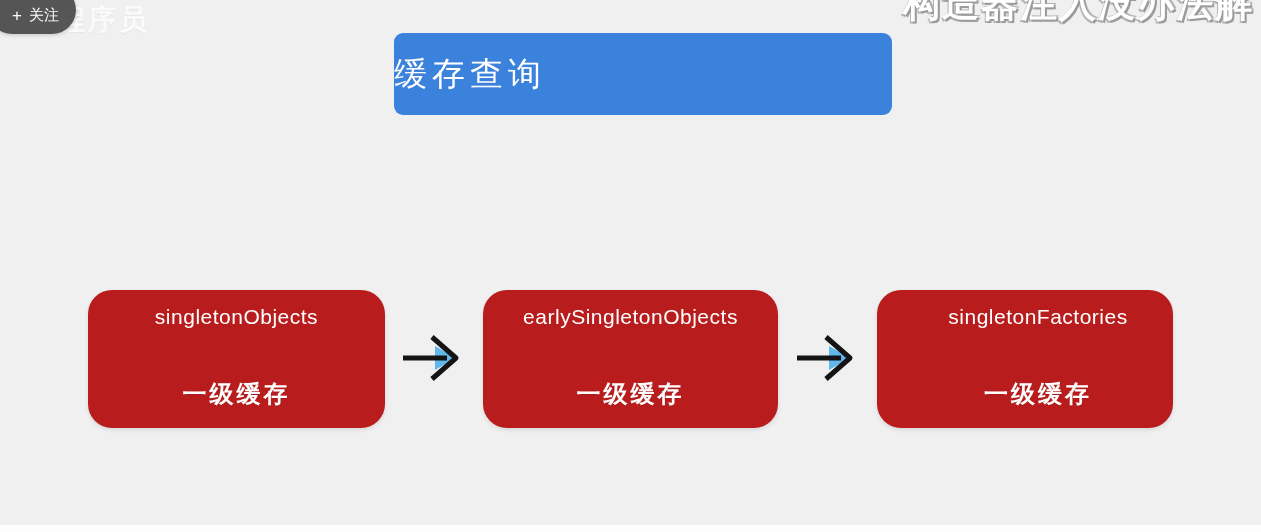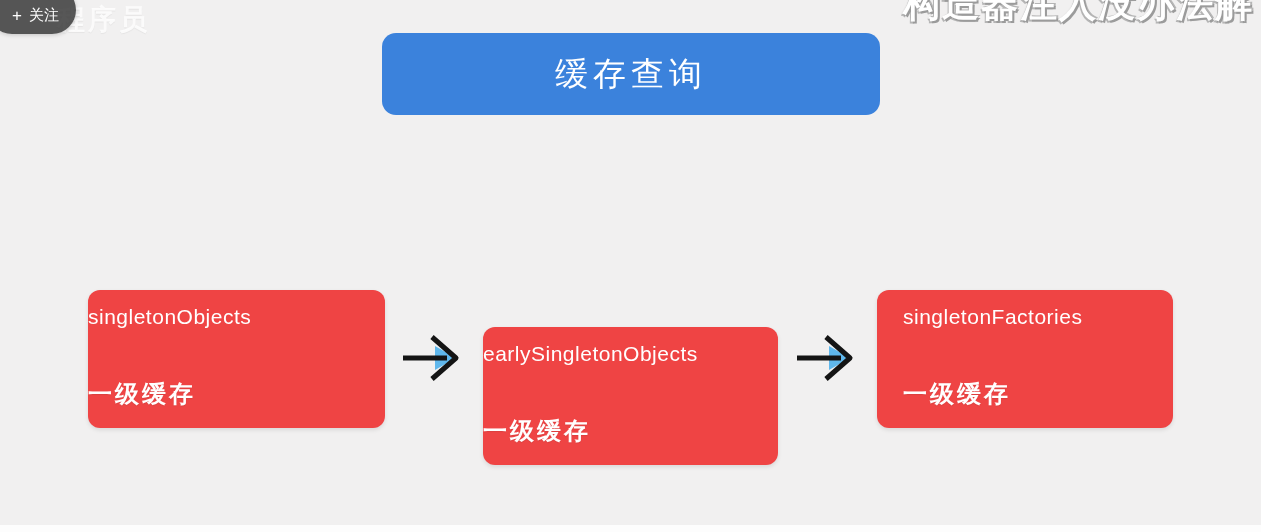--- a/index.html
+++ b/index.html
@@ -70,63 +70,63 @@
       -1px 2px 0 #b5b5b5,
       2px -1px 0 #b5b5b5,
       0 1px 2px rgba(0,0,0,0.25);
     white-space: nowrap;
     z-index: 2;
   }
 
   
   .title-box {
     position: absolute;
-    left: 382px;
+    left: 394px;
     top: 33px;
     width: 498px;
     height: 82px;
     background: #3b82dc;
-    border-radius: 14px;
+    border-radius: 9px;
     display: flex;
     align-items: center;
-    justify-content: center;
     color: #ffffff;
     font-size: 33px;
     font-weight: 500;
     letter-spacing: 5px;
   }
 
   
   .cache-box {
     position: absolute;
     top: 290px;
     height: 138px;
-    background: #ef4444;
-    border-radius: 12px;
+    background: #b91c1c;
+    border-radius: 24px;
     color: #ffffff;
     display: flex;
     flex-direction: column;
+    align-items: center;
     justify-content: space-between;
     padding: 15px 0 18px 0;
     box-sizing: border-box;
     box-shadow: 0 2px 4px rgba(0,0,0,0.10);
   }
   .cache-box .en {
     font-size: 21px;
     font-weight: 400;
     letter-spacing: 0.5px;
   }
   .cache-box .zh {
     font-size: 24px;
     font-weight: 700;
     letter-spacing: 3px;
     text-shadow: 0 1px 1px rgba(0,0,0,0.08);
   }
   .box-1 { left: 88px;  width: 297px; }
-  .box-2 { left: 483px; width: 295px; margin-top: 37px; }
+  .box-2 { left: 483px; width: 295px; }
   .box-3 { left: 877px; width: 296px; padding-left: 26px; }
 
   
   .arrow {
     position: absolute;
     top: 329px;
     width: 66px;
     height: 58px;
   }
   .arrow-1 { left: 400px; }

